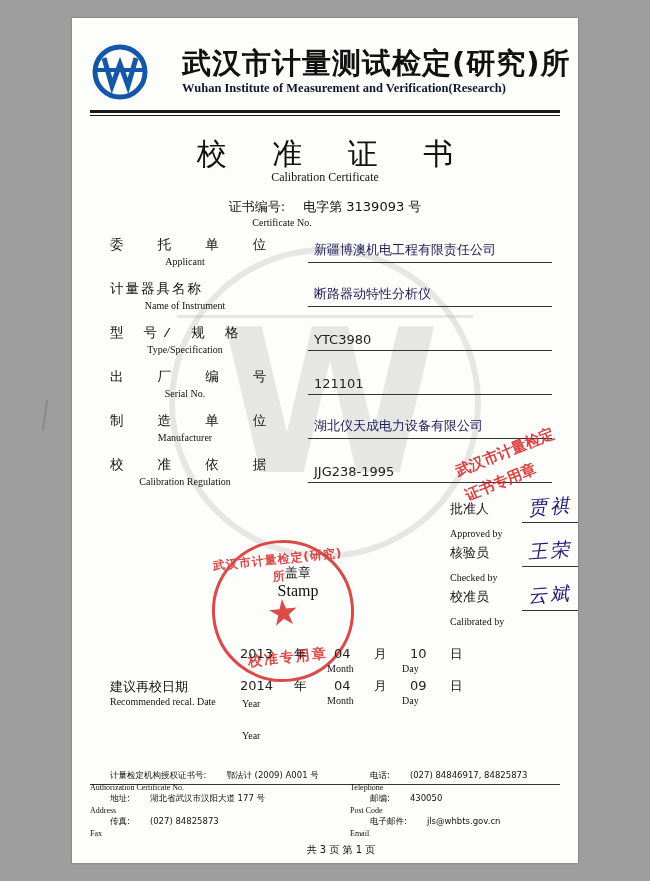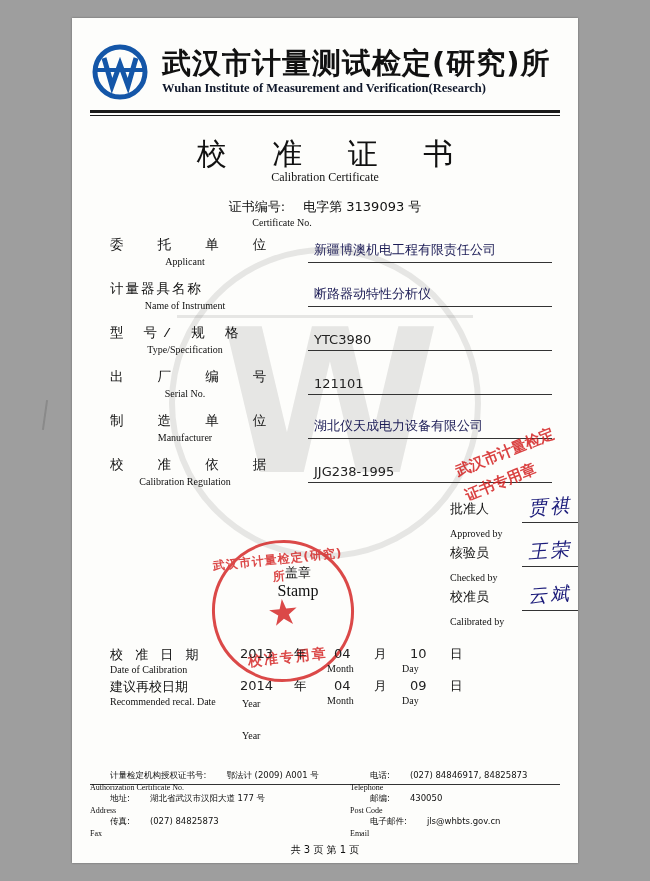--- a/index.html
+++ b/index.html
@@ -39,21 +39,21 @@
   .watermark .wm-line{
     position:absolute;
     width:296px;height:3px;
     background:rgba(120,120,120,.17);
     top:62px;
   }
 
   
   .header{
     position:absolute;left:0;top:26px;width:506px;
-    display:flex;align-items:center;padding:0 18px;box-sizing:border-box;
+    display:flex;align-items:center;padding:0 18px;box-sizing:border-box;gap:20px;
   }
   .logo{
     width:64px;height:56px;position:relative;flex:0 0 64px;margin-right:8px;
   }
   .logo svg{display:block;}
   .org{flex:1;}
   .org .cn{
     font-family:"DejaVu Sans","Liberation Sans",sans-serif;
     font-size:29px;font-weight:bold;color:#111;letter-spacing:1px;
     line-height:1.05;white-space:nowrap;
@@ -201,21 +201,21 @@
   .foot-rule{position:absolute;left:18px;bottom:78px;width:470px;height:1px;background:#333;}
   .footer{
     position:absolute;left:18px;bottom:24px;width:470px;
     display:flex;justify-content:space-between;
   }
   .footer .col{font-size:0;}
   .footer .fline{margin-bottom:1px;}
   .footer .cn{font-family:"DejaVu Sans","Liberation Sans",sans-serif;font-size:8.5px;color:#111;margin-left:20px;}
   .footer .en{font-family:"Liberation Serif","DejaVu Serif",serif;font-size:8px;color:#111;}
   .pagenum{
-    position:absolute;left:0;bottom:6px;width:506px;text-align:center;
+    position:absolute;left:16px;bottom:6px;width:506px;text-align:center;
     font-family:"DejaVu Sans","Liberation Sans",sans-serif;font-size:10px;color:#111;
   }
 
   
   .edge-mark{
     position:absolute;left:-28px;top:400px;width:2px;height:30px;background:#8a8a8a;
     transform:rotate(8deg);
   }
 </style>
 </head>
@@ -357,24 +357,20 @@
     <div class="bot-text">校准专用章</div>
   </div>
 
   <div class="red-slant">
     <div>武汉市计量检定</div>
     <div>证书专用章</div>
   </div>
 
   <div class="dates">
     <div class="daterow">
-      <div class="lab">
-        <div class="cn">校 准 日 期</div>
-        <div class="en">Date of Calibration</div>
-      </div>
       <div class="yr">2013</div>
       <div class="u1">年</div>
       <div class="mo">04</div>
       <div class="u2">月</div>
       <div class="dy">10</div>
       <div class="u3">日</div>
       <div class="eny">Year</div>
       <div class="enm">Month</div>
       <div class="end">Day</div>
     </div>

